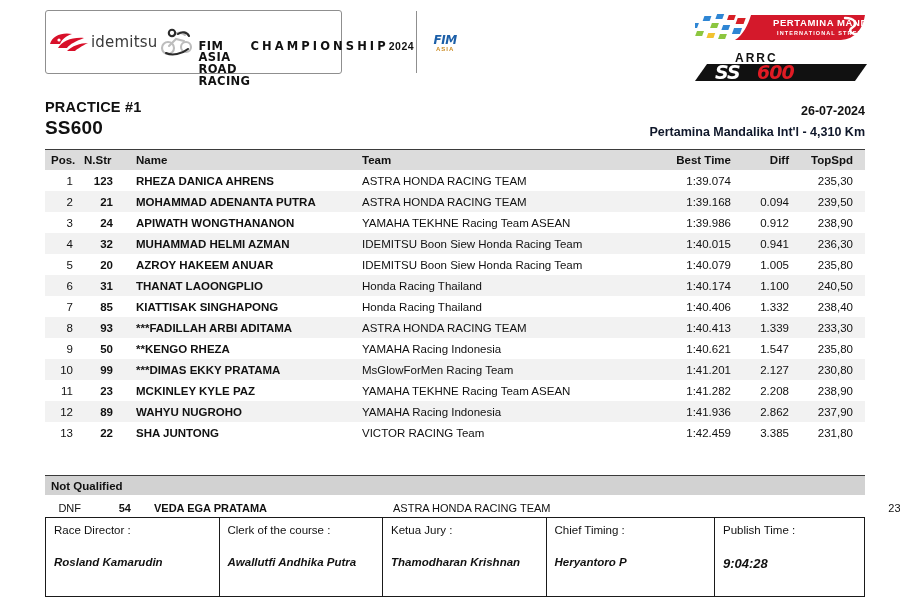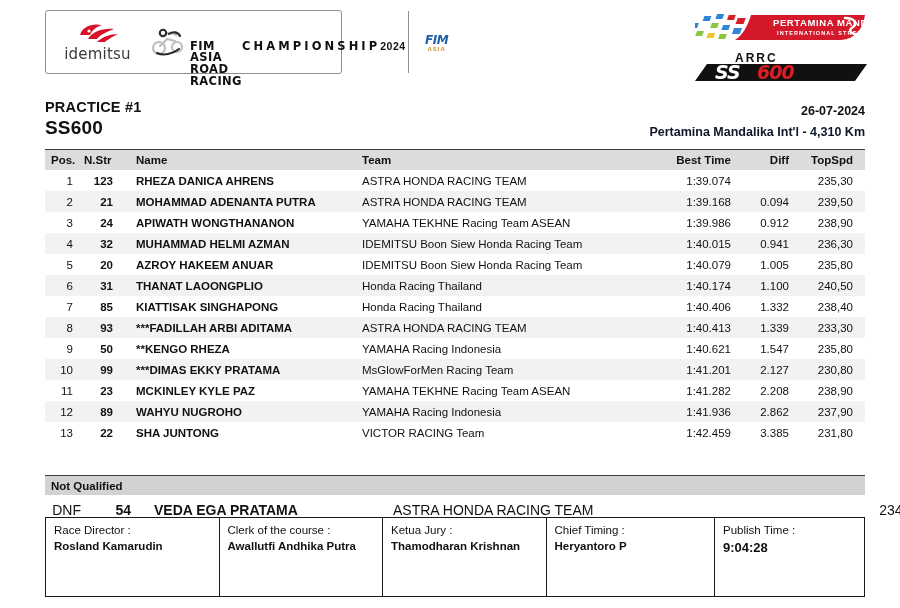--- a/index.html
+++ b/index.html
@@ -32,23 +32,23 @@
     border: 1.5px solid #8f8f8f;
     border-radius: 3px;
     background: #ffffff;
     display: flex;
     align-items: stretch;
     box-sizing: border-box;
   }
   .logo-left {
     flex: 0 0 103px;
     display: flex;
-    flex-direction: column;
+    flex-direction: row;
     align-items: center;
-    justify-content: center;
+    justify-content: flex-start;
     gap: 1px;
   }
   .idemitsu-mark {
     width: 44px; height: 22px;
     position: relative;
   }
   .idemitsu-word {
     font-size: 15px;
     letter-spacing: 0.2px;
     color: #3a3a3a;
@@ -195,21 +195,21 @@
     box-sizing: border-box;
     height: 20px;
     margin-top: 32px;
   }
   .nq-table {
     width: 820px;
     border-collapse: collapse;
     table-layout: fixed;
   }
   .nq-table td {
-    font-size: 14px;
+    font-size: 11px;
     padding: 7px 0 6px 0;
     color: #111;
     background: #ffffff;
   }
 
   
   .officials {
     position: absolute;
     left: 45px; top: 517px;
     width: 820px;
@@ -226,22 +226,23 @@
   .off-box + .off-box { margin-left: -1.5px; }
   .off-label {
     font-size: 11.5px;
     color: #111;
     white-space: nowrap;
   }
   .off-value {
     font-size: 11.5px;
     font-weight: bold;
     color: #111;
-    margin-top: 4px;
+    margin-top: 20px;
     white-space: nowrap;
+    font-style: italic;
   }
   .off-publish { margin-left: 8px; }
   .off-publish .off-value { font-size: 13px; }
 </style>
 </head>
 <body>
 
 <div class="logo-bar">
 
   <div class="logo-box">

